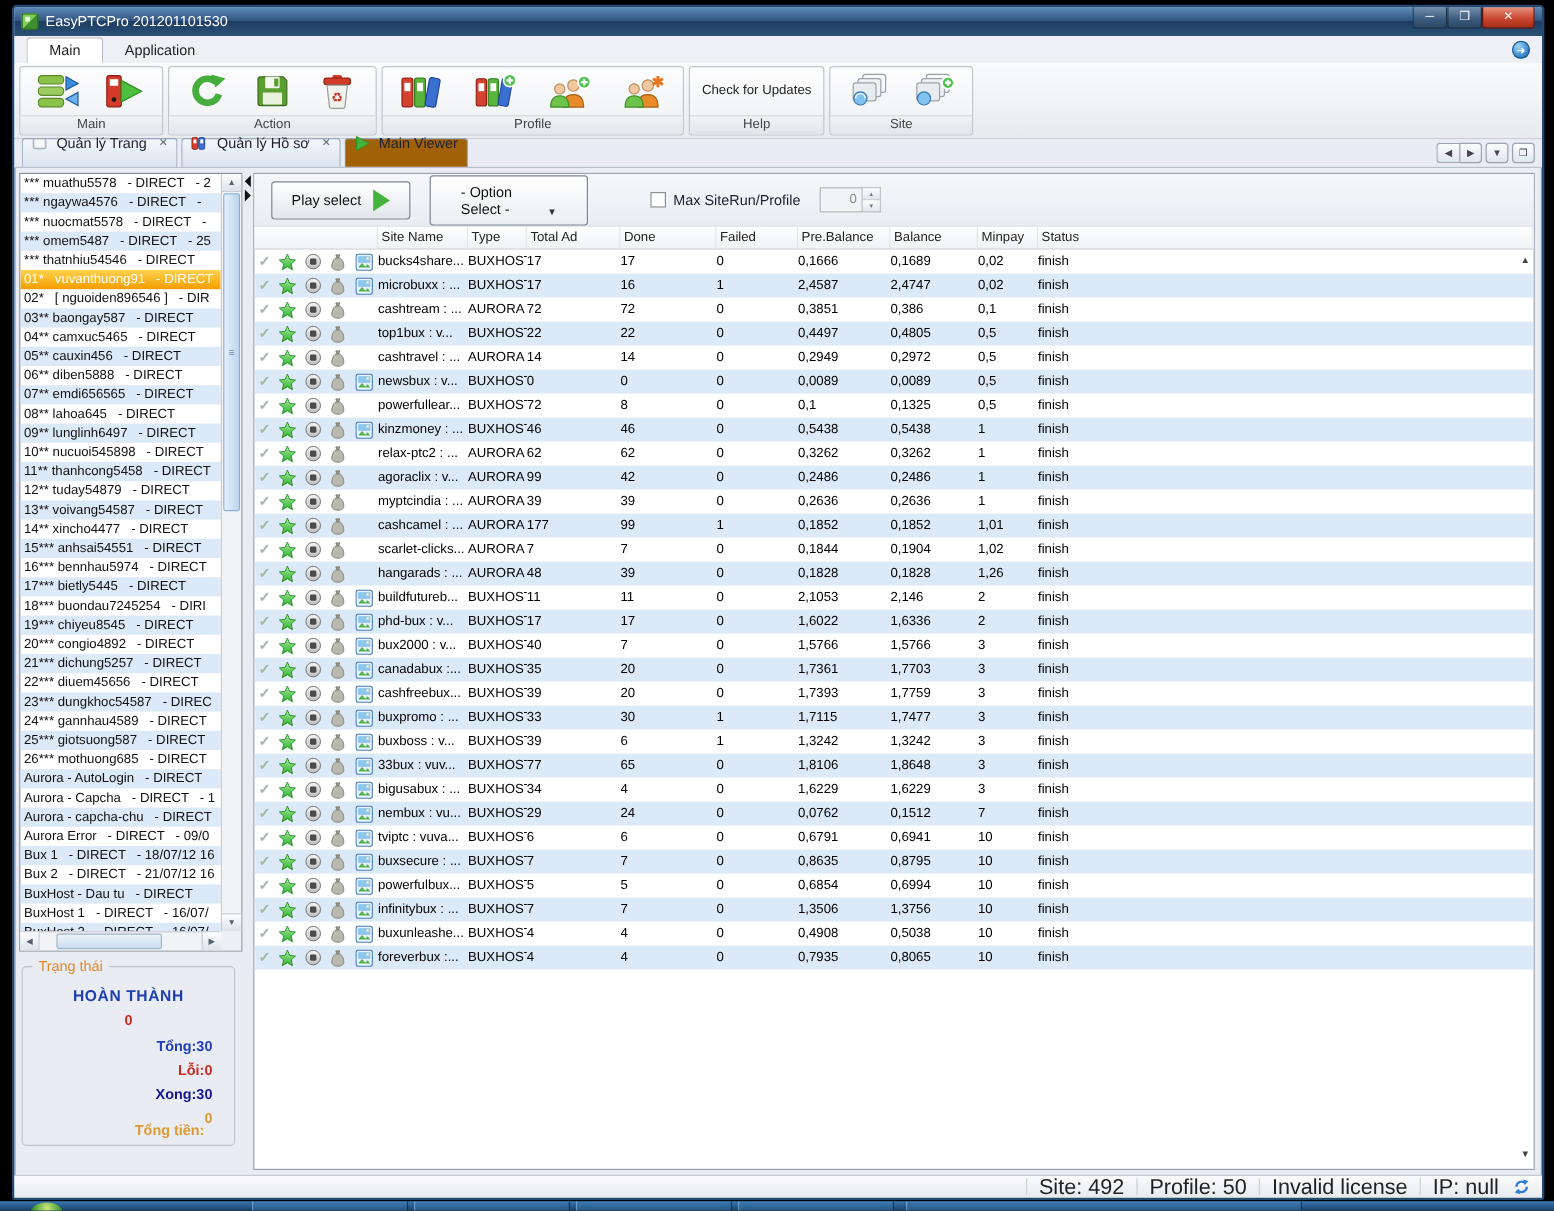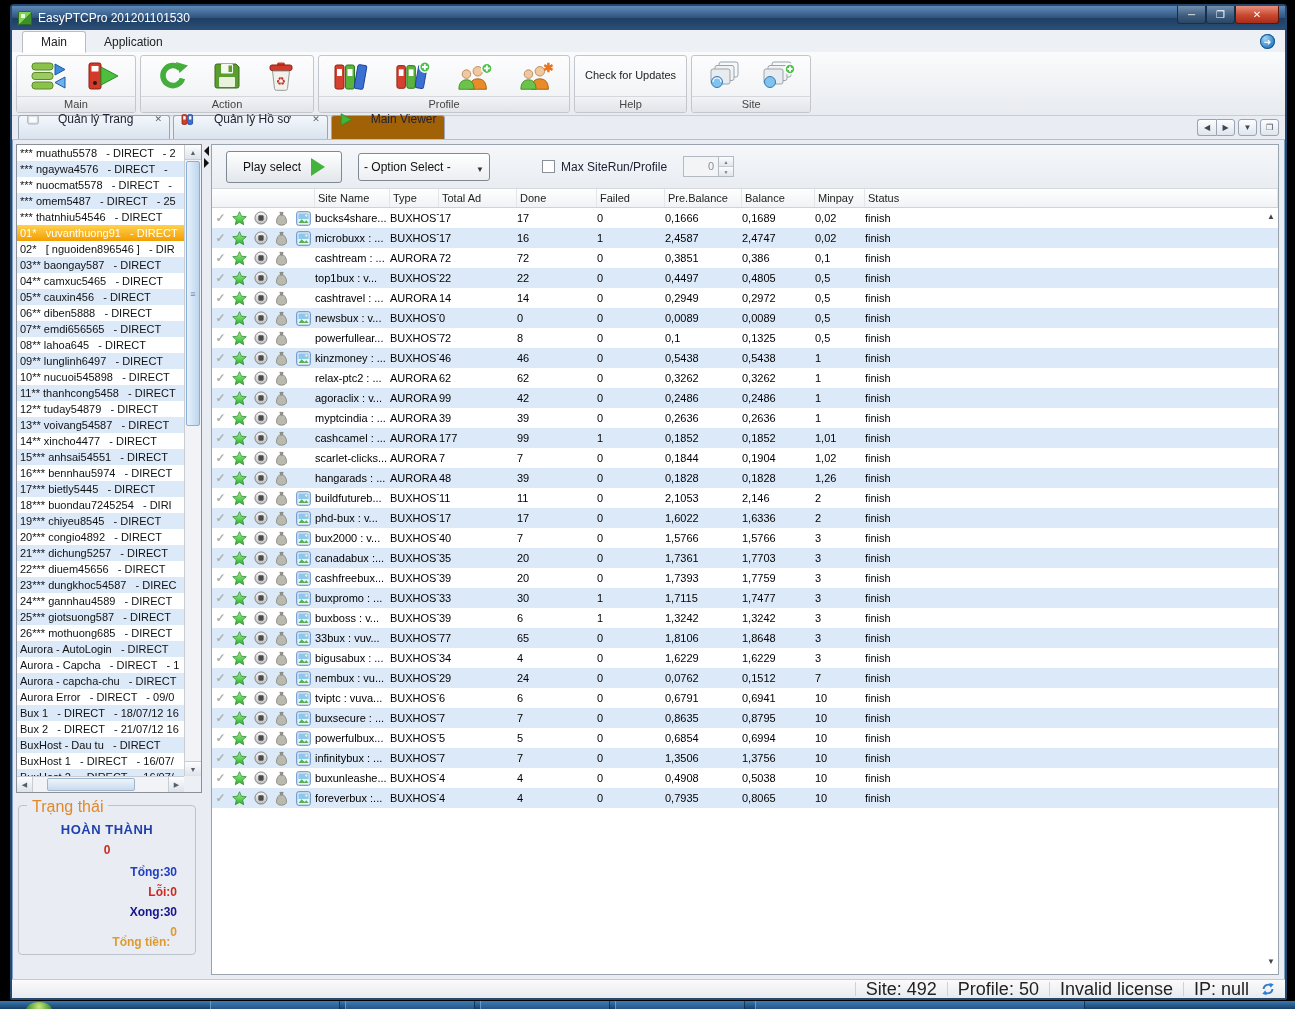--- a/index.html
+++ b/index.html
@@ -34,21 +34,21 @@
        display:flex;flex-direction:column;overflow:hidden}
   .ricons{flex:1;display:flex;align-items:center;justify-content:center;padding:2px 14px;gap:18px}
   .rbtn{width:36px;height:34px;display:flex;align-items:center;justify-content:center;cursor:default}
   .rlabel{height:16px;text-align:center;font-size:11px;color:#444;line-height:15px;
        border-top:1px solid #d4d7db;background:linear-gradient(#f2f3f5,#e1e4e9)}
   .updates-btn{flex:1;display:flex;align-items:center;justify-content:center;text-align:center;
        font-size:11px;color:#222;padding:2px 10px;line-height:1.25}
   
   .dtabs{height:24px;background:#e9edf3;display:flex;align-items:flex-end;padding:2px 6px 0;
        border-bottom:1px solid #b8c0cb;flex:0 0 auto;position:relative}
-  .dtab{display:flex;align-items:center;gap:18px;padding:3px 7px 20px;font-size:12px;color:#223;
+  .dtab{display:flex;align-items:center;gap:7px;padding:3px 7px 20px;font-size:12px;color:#223;
        border:1px solid #98a6b8;border-bottom:none;border-radius:3px 3px 0 0;
        background:linear-gradient(#f3f7fb,#d9e3ef);margin-right:3px;height:21px}
   .dtab.active{background:#a16207;height:22px}
   .dclose{font-size:9px;color:#5a6470;margin-left:3px}
   .dnav{margin-left:auto;display:flex;gap:3px;align-items:center;padding-bottom:3px}
   .navbtn{width:19px;height:17px;border:1px solid #9aa4b2;border-radius:3px;
        background:linear-gradient(#fcfdfe,#dfe6ee);font-size:8px;color:#445;
        display:flex;align-items:center;justify-content:center}
   .navpair{display:flex}
   .navpair .navbtn:first-child{border-radius:3px 0 0 3px;border-right:none}
@@ -72,37 +72,37 @@
   .hscroll{border-top:1px solid #c8cdd4;background:#f1f3f6;position:relative;display:flex}
   .harrow{width:16px;display:flex;align-items:center;justify-content:center;font-size:7px;color:#55606e;
        background:linear-gradient(#fdfdfe,#dde3ea);border-right:1px solid #c8cdd4}
   .harrow.right{margin-left:auto;border-left:1px solid #c8cdd4;border-right:none}
   .hthumb{width:88px;margin:1px 0 1px 14px;border:1px solid #9fb5cc;border-radius:2px;
        background:linear-gradient(#eef4fa,#c9dbee)}
   .corner{background:#eceff3}
   
   .statusbox{height:150px;margin:12px 6px 20px 2px;border:1px solid #bcc3cc;border-radius:4px;
        position:relative;padding:16px 10px 6px;font-size:12px;flex:0 0 auto}
-  .sbox-title{position:absolute;top:-8px;left:8px;background:#e9edf3;padding:0 5px;color:#e0882a;font-size:16px}
+  .sbox-title{position:absolute;top:-8px;left:8px;background:#e9edf3;padding:0 5px;color:#e0882a;font-size:12px}
   .headline{text-align:center;font-weight:bold;color:#1f3fae;font-size:13px;letter-spacing:.5px}
   .headline-val{text-align:center;color:#cc2a1e;font-weight:bold;margin:6px 0 8px}
   .srow{display:flex;justify-content:flex-end;margin:6px 8px;font-weight:bold;font-size:12px}
   
   .splitter{width:9px;position:relative}
   .sp-tri{position:absolute;left:2px;width:0;height:0}
   .sp-tri.t1{top:4px;border-top:5px solid transparent;border-bottom:5px solid transparent;border-right:5px solid #111}
   .sp-tri.t2{top:16px;border-top:5px solid transparent;border-bottom:5px solid transparent;border-left:5px solid #111}
   
   .main{flex:1;margin:2px 4px 2px 0;border:1px solid #9aa2ae;background:#fff;display:flex;flex-direction:column;min-width:0}
   .toolbar{height:44px;display:flex;align-items:center;gap:16px;padding:0 14px;flex:0 0 auto;
        background:linear-gradient(#f5f7fa,#e9edf2);border-bottom:1px solid #d6dae0}
   .btn-play{display:flex;align-items:center;gap:10px;padding:6px 16px;font-size:12px;color:#111;
        border:1px solid #7f8893;border-radius:3px;background:linear-gradient(#ffffff,#e2e6eb)}
   .play-tri{width:0;height:0;border-top:9px solid transparent;border-bottom:9px solid transparent;border-left:14px solid #44b33c}
-  .dropdown{width:132px;display:flex;justify-content:space-between;align-items:flex-end;padding:6px 5px;
+  .dropdown{width:132px;display:flex;justify-content:space-between;align-items:flex-end;padding:6px 25px;
        border:1px solid #7f8893;border-radius:3px;background:linear-gradient(#ffffff,#eceef1);font-size:12px;color:#111}
   .caret{font-size:8px;color:#333}
   .chkrow{display:flex;align-items:center;gap:6px;font-size:12px;color:#223;margin-left:36px}
   .checkbox{width:13px;height:13px;border:1px solid #8a9097;background:#fff}
   .spinner{display:flex;margin-left:10px;align-items:center}
   .spin-field{width:36px;height:21px;border:1px solid #b4bac1;background:#f3f4f5;color:#8a8f96;
        font-size:11px;text-align:right;padding:0 4px;line-height:19px}
   .spin-btns{display:flex;flex-direction:column;width:15px;height:21px;border:1px solid #b4bac1;border-left:none}
   .spin-btns span{flex:1;display:flex;align-items:center;justify-content:center;font-size:5px;color:#778;
        background:linear-gradient(#fbfcfd,#e2e7ec)}

